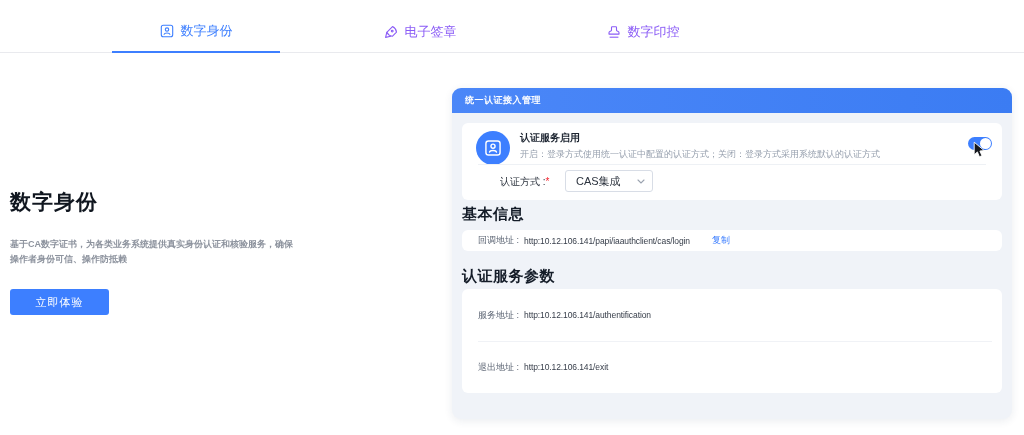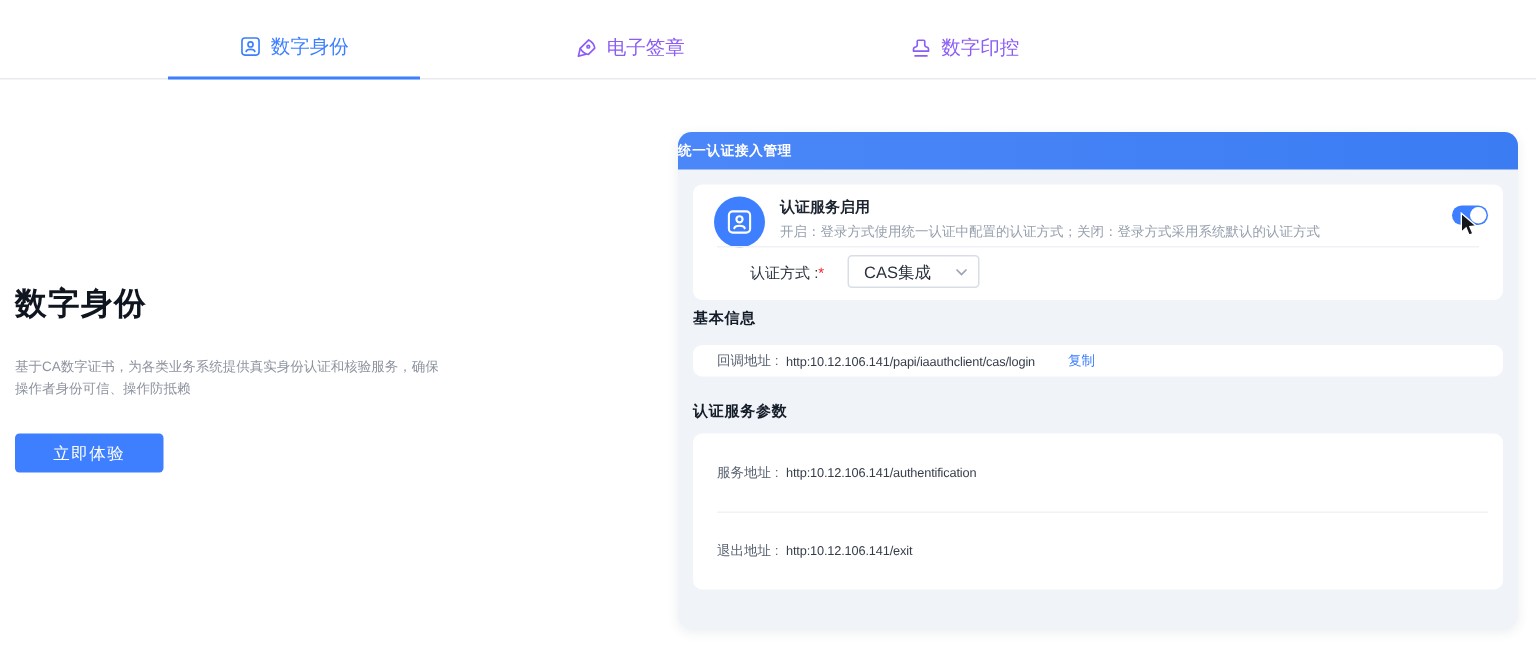--- a/index.html
+++ b/index.html
@@ -11,50 +11,50 @@
   
   .tabbar{position:absolute;left:0;top:0;width:1024px;height:53px;border-bottom:1px solid #e9eaee;box-sizing:border-box;}
   .tab{position:absolute;top:10px;height:43px;width:168px;display:flex;align-items:center;justify-content:center;gap:7px;
        font-size:13px;color:#8b5cf6;cursor:pointer;box-sizing:border-box;}
   .tab .ticon{display:flex;align-items:center;}
   .tab.active{color:#3d7fff;border-bottom:2px solid #3d7fff;}
   #tab0{left:112px}#tab1{left:336px}#tab2{left:559px}#tab3{left:782px}
 
   
   .hero-title{position:absolute;left:10px;top:188px;font-size:21px;font-weight:bold;color:#10161f;letter-spacing:1px;}
-  .hero-desc{position:absolute;left:10px;top:237px;font-size:9px;color:#8d939e;line-height:15px;}
+  .hero-desc{position:absolute;left:10px;top:237px;font-size:9px;color:#8d939e;line-height:15px;font-weight:bold;}
   .cta{position:absolute;left:10px;top:289px;width:99px;height:26px;background:#3d7fff;border:none;border-radius:3px;
        color:#fff;font-size:11px;display:flex;align-items:center;justify-content:center;cursor:pointer;
        font-family:"Liberation Sans", sans-serif;letter-spacing:1px;}
 
   
   .panel{position:absolute;left:452px;top:88px;width:560px;height:331px;background:#f0f3f8;border-radius:9px;
          box-shadow:0 2px 8px rgba(30,50,90,.09);}
   .panel-header{position:absolute;left:0;top:0;width:560px;height:25px;box-sizing:border-box;
                 background:linear-gradient(90deg,#4b87f8,#3b7cf3);border-radius:9px 9px 0 0;
-                color:#fff;font-size:9px;font-weight:bold;display:flex;align-items:center;letter-spacing:.5px;}
+                color:#fff;font-size:9px;font-weight:bold;display:flex;align-items:center;padding-left:13px;letter-spacing:.5px;}
   .box{position:absolute;left:10px;width:540px;background:#fff;border-radius:6px;box-sizing:border-box;}
 
   
   .box1{top:35px;height:77px;}
   .svc-icon{position:absolute;left:14px;top:8px;width:34px;height:34px;border-radius:50%;background:#3d7fff;
             display:flex;align-items:center;justify-content:center;}
   .svc-title{position:absolute;left:58px;top:8px;font-size:10px;font-weight:bold;color:#1c2430;}
   .svc-desc{position:absolute;left:58px;top:25px;font-size:9px;color:#97a0ae;}
   .toggle{position:absolute;left:506px;top:14px;width:24px;height:13px;border-radius:7px;background:#3d7fff;cursor:pointer;}
   .toggle-knob{position:absolute;right:1px;top:1px;width:11px;height:11px;border-radius:50%;background:#fff;}
   .cursor{position:absolute;left:511px;top:18px;pointer-events:none;z-index:5;}
   .box1-divider{position:absolute;left:16px;right:16px;top:41px;height:1px;background:#eef1f5;}
   .auth-label{position:absolute;left:38px;top:52px;font-size:10px;color:#2b323d;}
   .req{color:#f5222d;}
   .select{position:absolute;left:103px;top:47px;width:88px;height:22px;border:1px solid #d8dde6;border-radius:3px;
           background:#fff;font-size:11px;color:#2b323d;display:flex;align-items:center;padding-left:10px;box-sizing:border-box;cursor:pointer;}
   .select-chevron{position:absolute;right:7px;display:flex;align-items:center;}
 
-  .section-heading{position:absolute;left:10px;font-size:10px;font-weight:bold;color:#141c28;letter-spacing:.5px;}
+  .section-heading{position:absolute;left:10px;font-size:15px;font-weight:bold;color:#141c28;letter-spacing:.5px;}
   #heading-basic{top:117px;}
   #heading-params{top:179px;}
 
   .boxA{top:142px;height:21px;display:flex;align-items:center;padding-left:16px;}
   .row-label{width:46px;flex:none;font-size:9px;color:#5a6372;}
   .row-value{font-size:8.5px;color:#363d49;letter-spacing:-.1px;}
   .copy-link{margin-left:22px;font-size:9px;color:#3d7fff;cursor:pointer;}
 
   .boxB{top:201px;height:104px;display:flex;flex-direction:column;}
   .prow{flex:1;display:flex;align-items:center;padding-left:16px;position:relative;}

